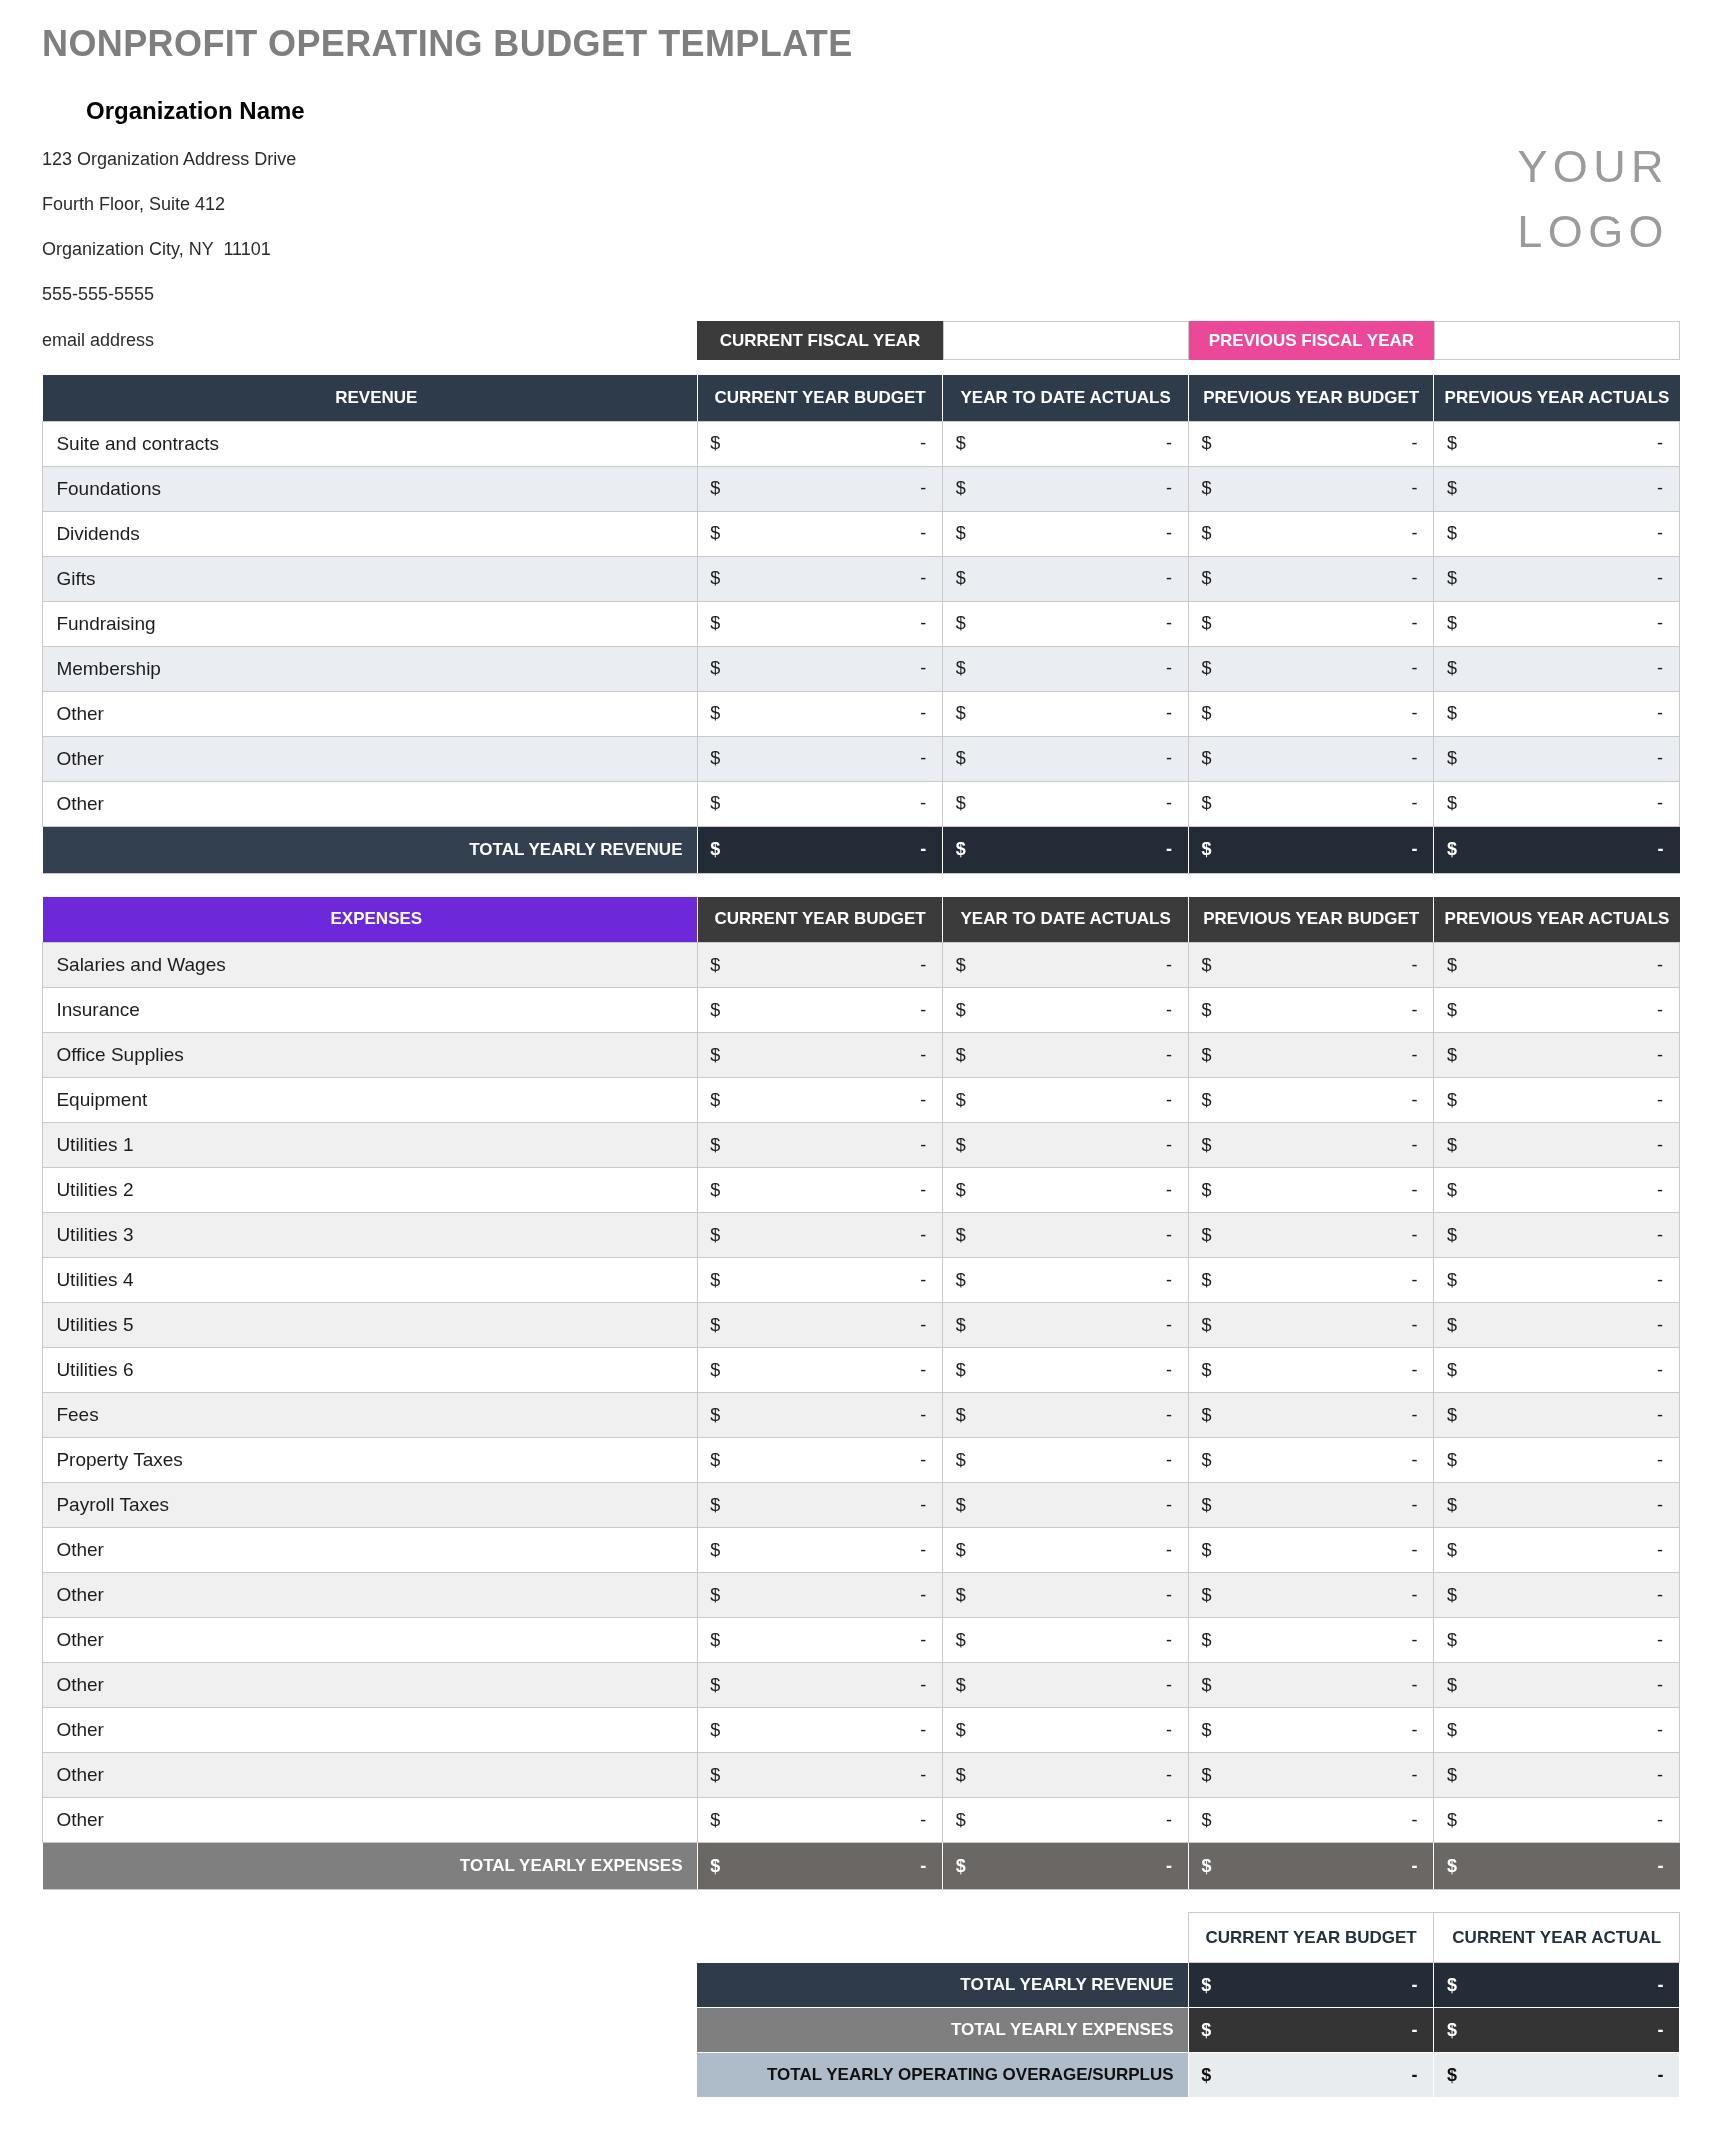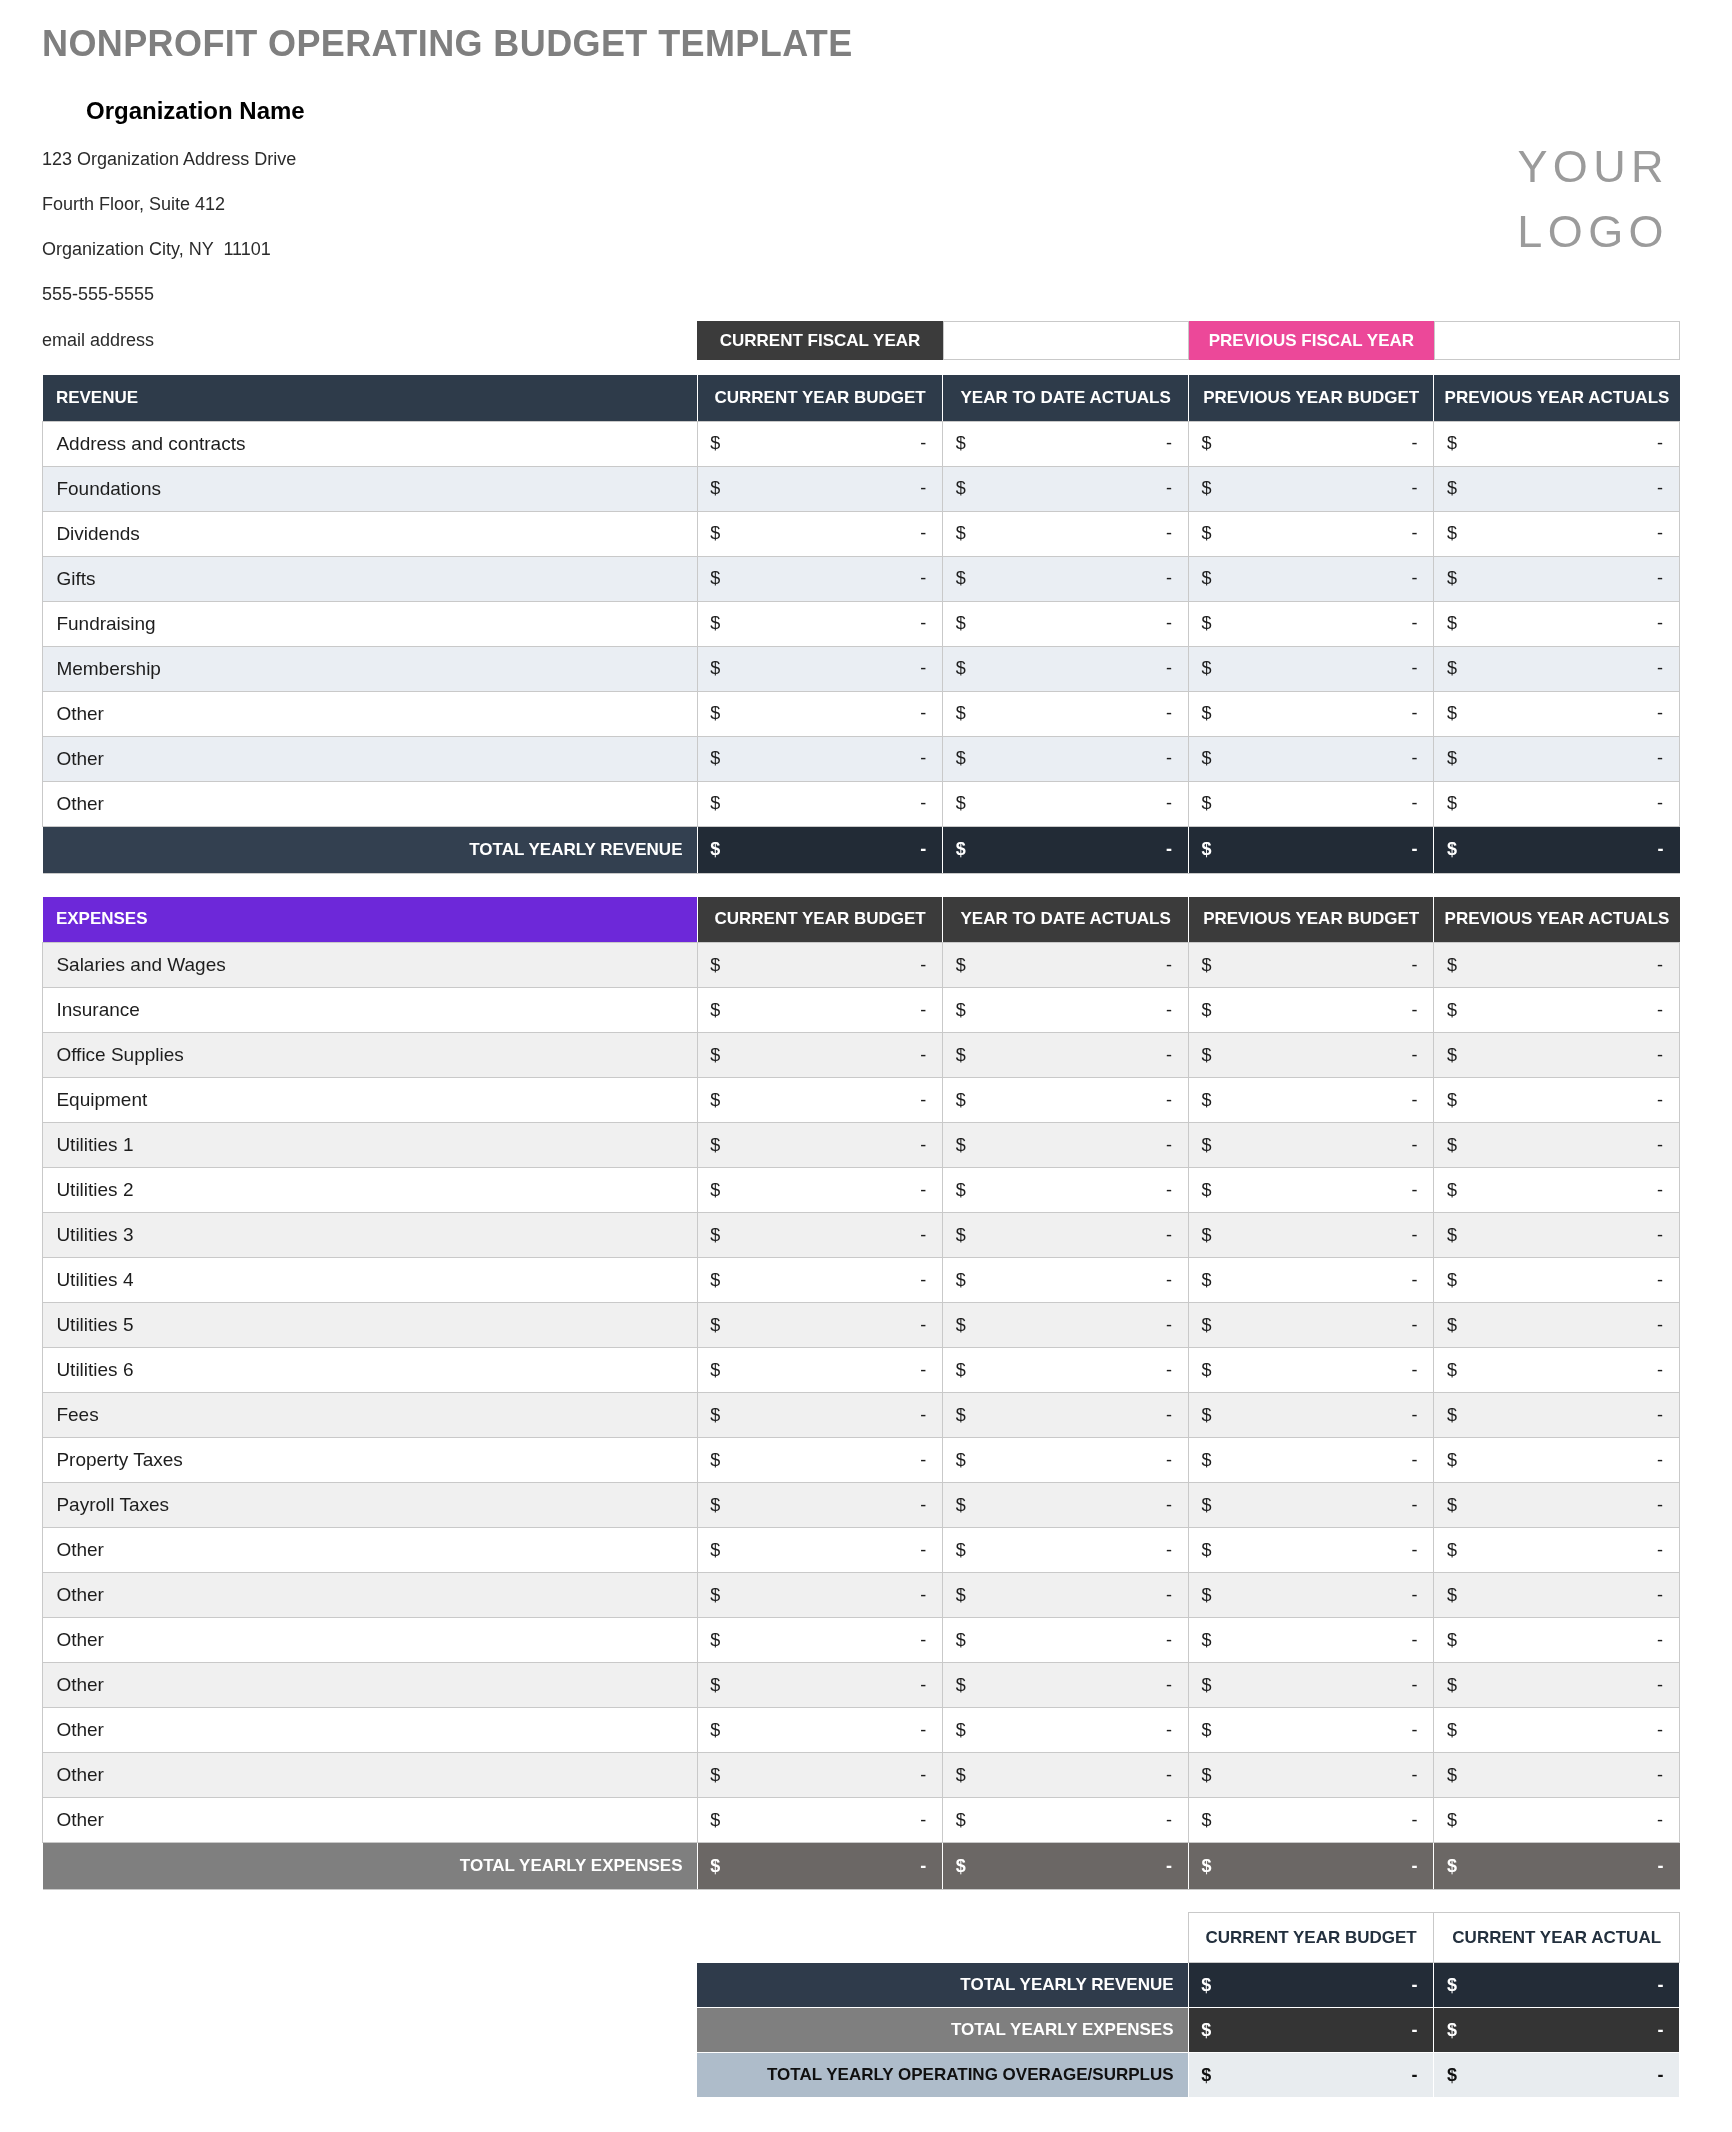--- a/index.html
+++ b/index.html
@@ -36,21 +36,21 @@
   .fiscal-value { background:#fff; border:0.9px solid #c9c9c9; }
 
   
   table { width:100%; border-collapse:collapse; table-layout:fixed; }
   .budget-table { margin-top:15px; }
   th, td { padding:0; vertical-align:middle; }
   th {
     height:46px; font-size:17px; font-weight:bold; color:#fff; text-align:center;
     border-left:1.8px solid #fff; border-bottom:0.9px solid #c9c9c9;
   }
-  th:first-child { border-left:none; text-align:left; padding-left:13.4px; }
+  th:first-child { border-left:none; text-align:center; padding-left:13.4px; }
   th.navy { background:#2e3b4a; }
   th.charcoal { background:#3b3b3b; }
   th.grayhdr { background:#6d28d9; }
 
   td { height:45px; border:0.9px solid #c9c9c9; }
   td.lbl { font-size:19px; padding-left:13.4px; color:#1d1d1d; }
   .money {
     display:flex; justify-content:space-between; align-items:center;
     padding:0 16px 0 12.5px; font-size:18px;
   }
@@ -134,21 +134,21 @@
       <tr>
         <th class="navy">REVENUE</th>
         <th class="navy">CURRENT YEAR BUDGET</th>
         <th class="navy">YEAR TO DATE ACTUALS</th>
         <th class="navy">PREVIOUS YEAR BUDGET</th>
         <th class="navy">PREVIOUS YEAR ACTUALS</th>
       </tr>
     </thead>
     <tbody id="revenue-body">
         <tr class="row-white">
-          <td class="lbl">Address and contracts</td>
+          <td class="lbl">Suite and contracts</td>
           <td class="val">
             <div class="money">
               <span>$</span>
               <span>-</span>
             </div>
           </td>
           <td class="val">
             <div class="money">
               <span>$</span>
               <span>-</span>

